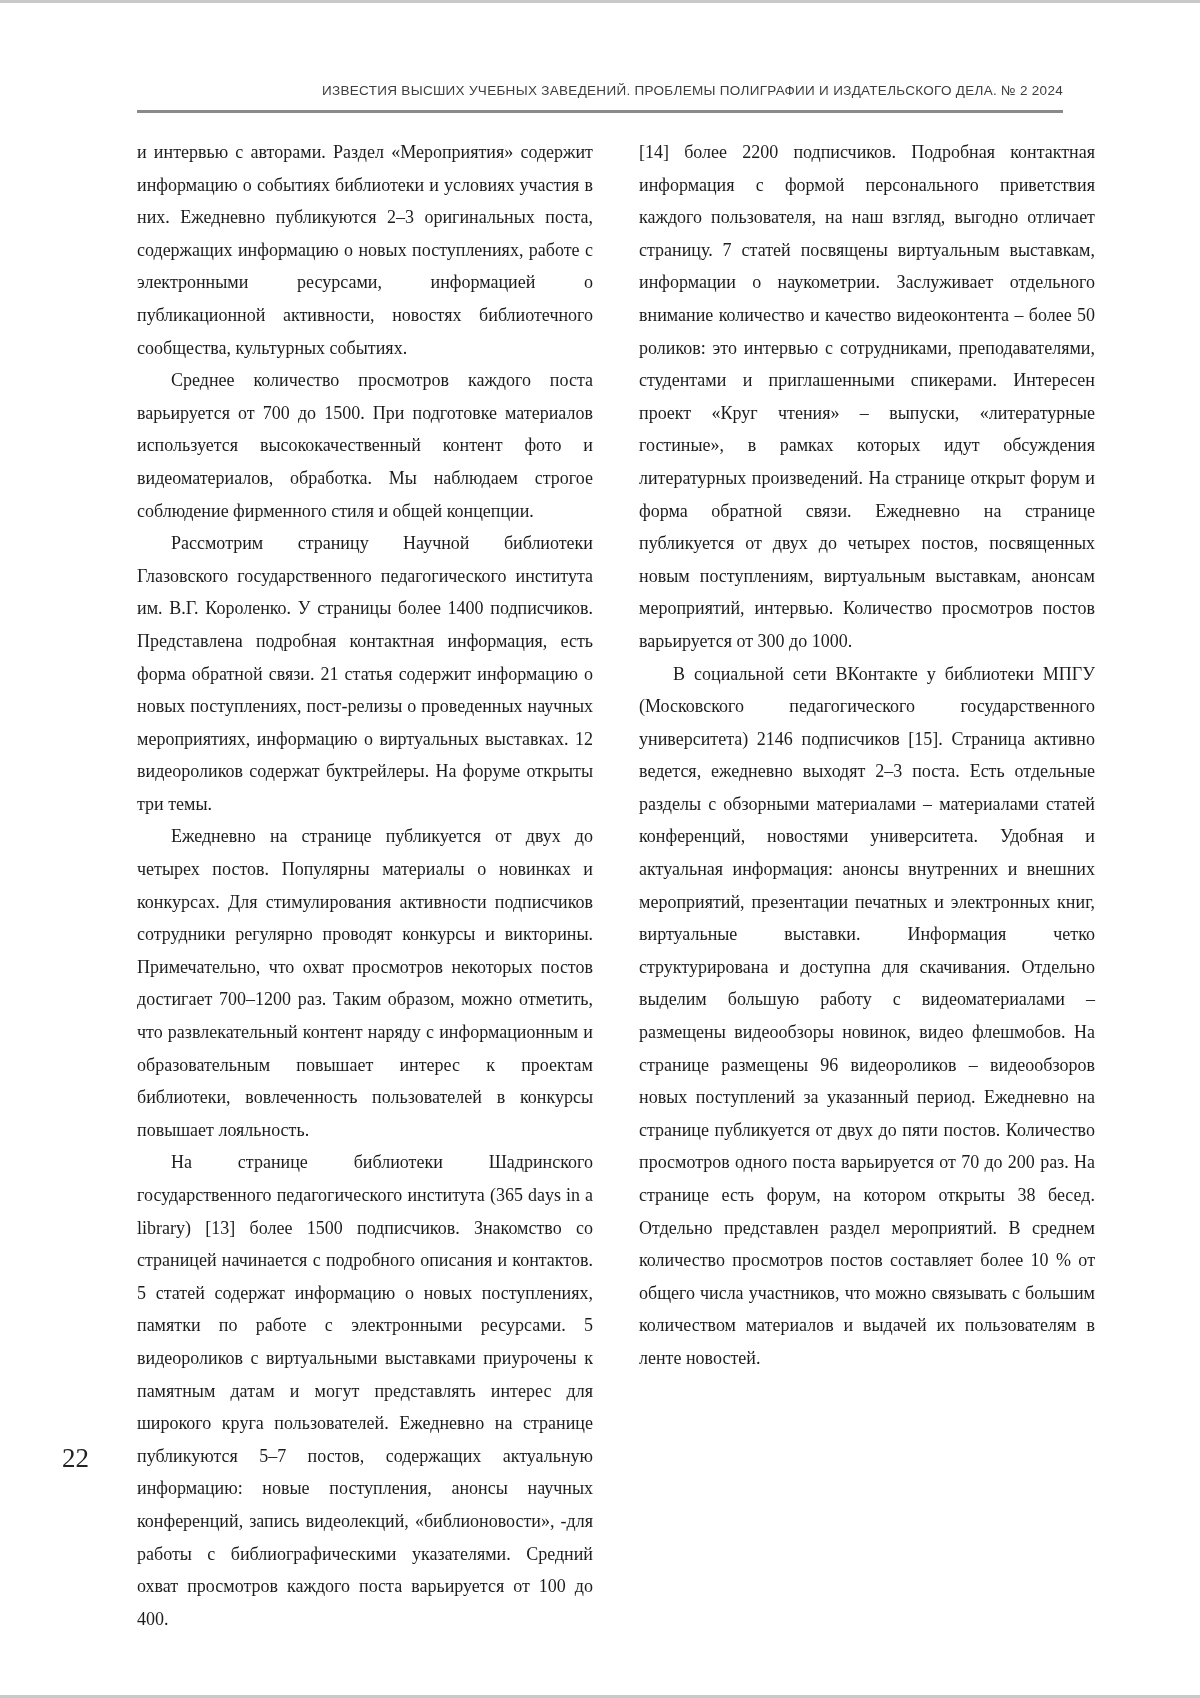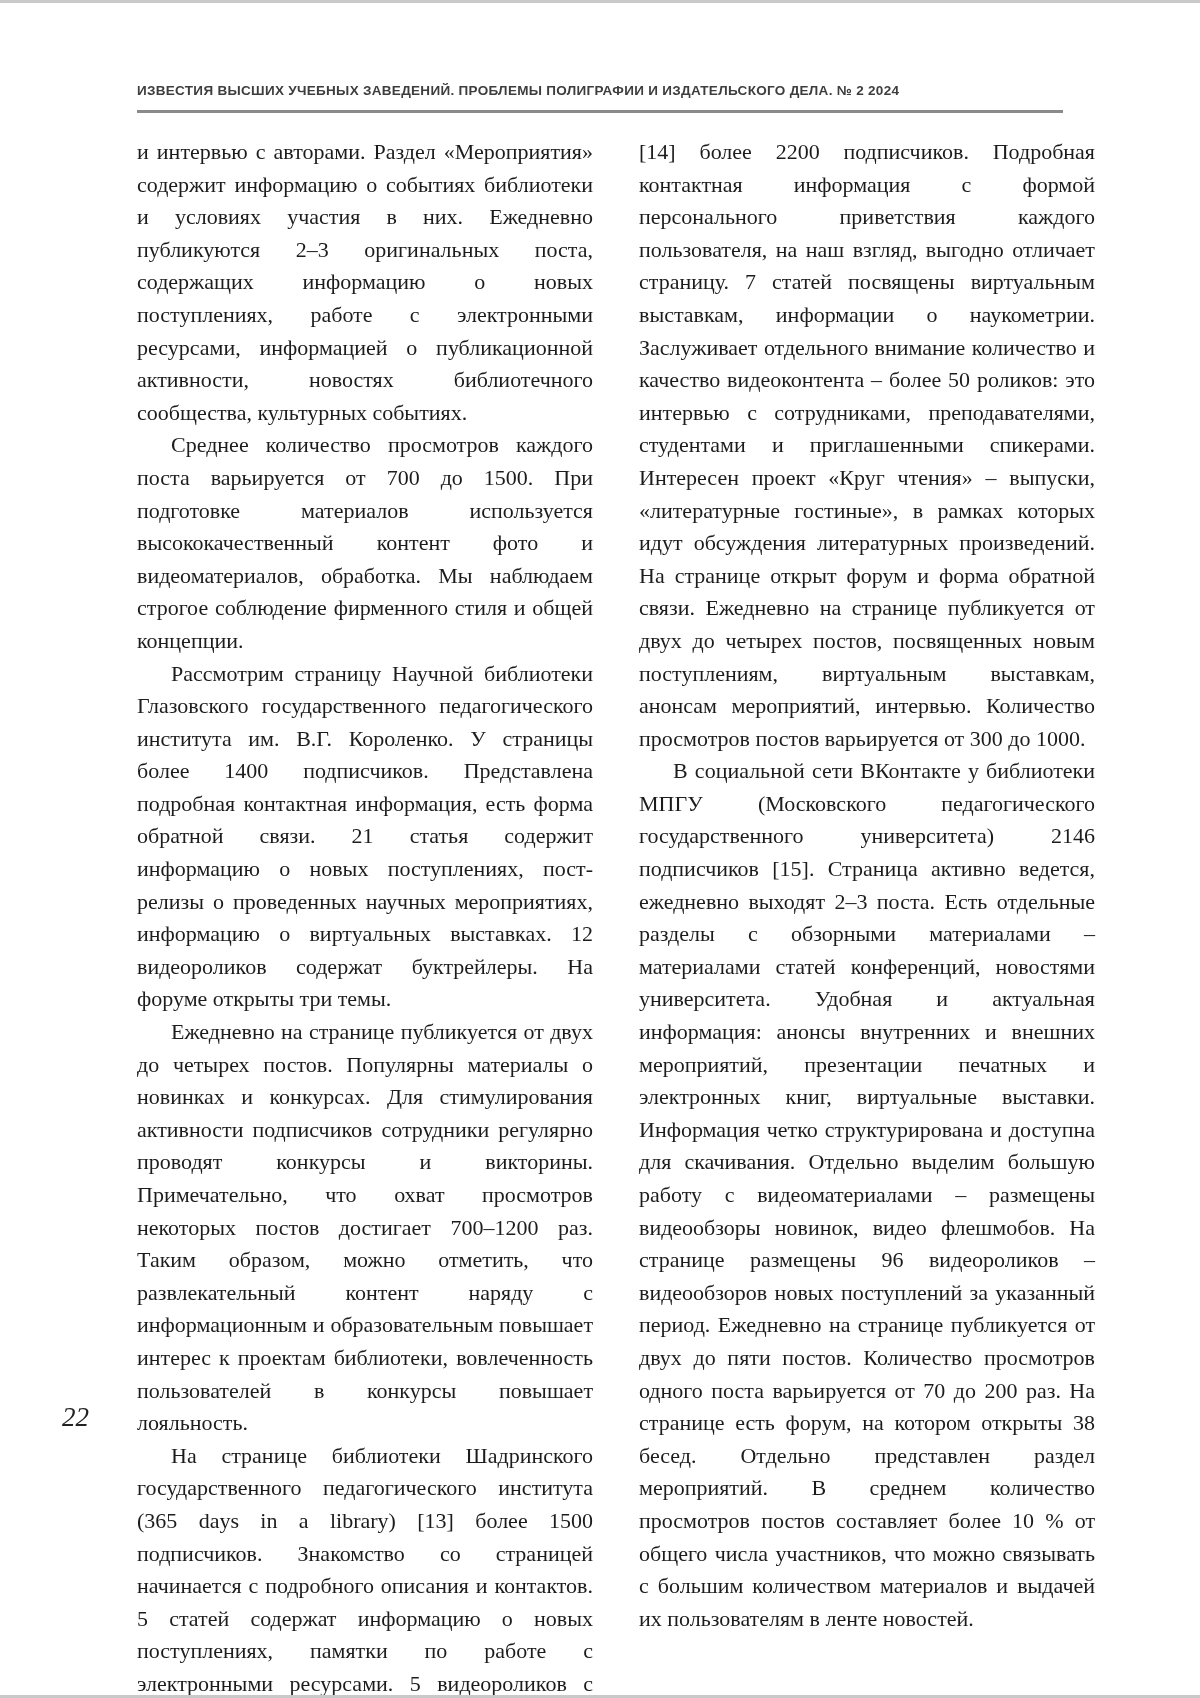--- a/index.html
+++ b/index.html
@@ -20,24 +20,24 @@
     height: 3px;
     background: #c9c9c9;
   }
   .scan-edge.top { top: 0; }
   .scan-edge.bottom { bottom: 0; }
   .running-header {
     position: absolute;
     top: 83px;
     left: 137px;
     width: 926px;
-    text-align: left;
+    text-align: right;
     font-family: "Liberation Sans", "DejaVu Sans", sans-serif;
     font-size: 13.5px;
-    font-weight: 700;
+    font-weight: 400;
     letter-spacing: 0.3px;
     color: #3d3d3d;
     white-space: nowrap;
   }
   .header-rule {
     position: absolute;
     top: 110px;
     left: 137px;
     width: 926px;
     height: 3px;
@@ -50,36 +50,35 @@
     left: 137px;
     width: 958px;
     display: flex;
     gap: 46px;
   }
   .column {
     width: 456px;
     flex: 0 0 456px;
   }
   .para {
-    font-size: 22px;
+    font-size: 18px;
     line-height: 32.6px;
     text-align: justify;
     text-justify: inter-word;
     hyphens: auto;
     -webkit-hyphens: auto;
     color: #1c1c1c;
   }
   .para.indent { text-indent: 34px; }
   .page-number {
     position: absolute;
     left: 62px;
-    top: 1402px;
+    top: 1443px;
     font-size: 27px;
     color: #222222;
-    font-style: italic;
   }
 </style>
 </head>
 <body>
 
 <div class="page">
   <div class="scan-edge top"></div>
 
   <div class="running-header">ИЗВЕСТИЯ ВЫСШИХ УЧЕБНЫХ ЗАВЕДЕНИЙ. ПРОБЛЕМЫ ПОЛИГРАФИИ И ИЗДАТЕЛЬСКОГО ДЕЛА. № 2 2024</div>
 

